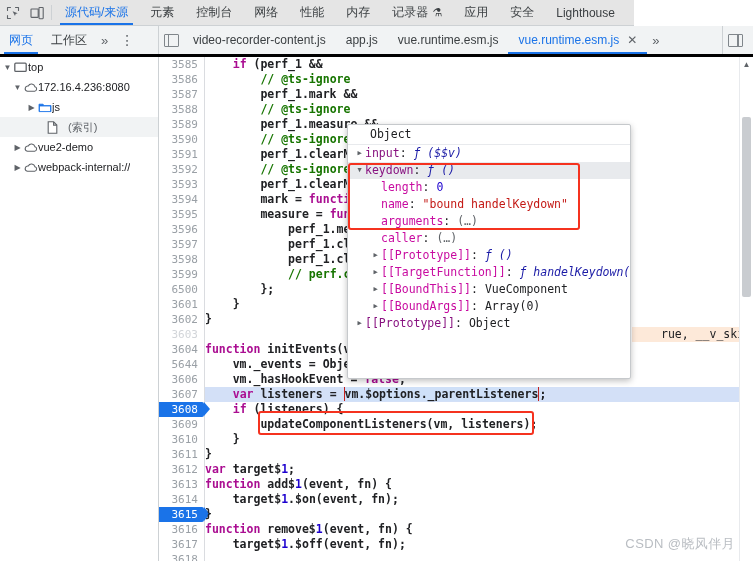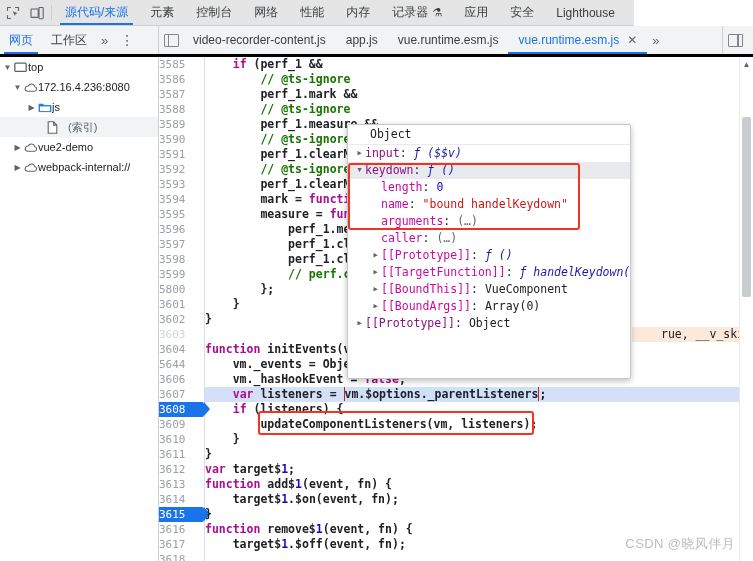--- a/index.html
+++ b/index.html
@@ -87,21 +87,21 @@
   .gutter{
     position:absolute;left:0;top:0;width:45px;bottom:0;background:#fff;
     border-right:1px solid #dadce0;
   }
   .code{
     position:absolute;left:46px;top:0;right:0;bottom:0;overflow:hidden;
     font-family:"DejaVu Sans Mono","Liberation Mono",monospace;font-size:11.5px;font-weight:bold;
   }
   .lrow{height:15px;line-height:15px;white-space:pre;}
   .gnum{
-    height:15px;line-height:15px;text-align:left;padding-right:6px;
+    height:15px;line-height:15px;text-align:right;padding-right:6px;
     font-family:"DejaVu Sans Mono","Liberation Mono",monospace;font-size:11px;color:#9aa0a6;
     position:relative;box-sizing:border-box;
   }
   .gnum.dim{color:#d2d5d9;}
   .gnum.exec{
     color:#fff;background:#1a73e8;border-radius:0 2px 2px 0;
   }
   .gnum.exec::after{
     content:"";position:absolute;right:-6px;top:0;width:0;height:0;
     border-top:7.5px solid transparent;border-bottom:7.5px solid transparent;border-left:6px solid #1a73e8;
@@ -333,21 +333,21 @@
         <div class="gnum">3590</div>
         <div class="gnum">3591</div>
         <div class="gnum">3592</div>
         <div class="gnum">3593</div>
         <div class="gnum">3594</div>
         <div class="gnum">3595</div>
         <div class="gnum">3596</div>
         <div class="gnum">3597</div>
         <div class="gnum">3598</div>
         <div class="gnum">3599</div>
-        <div class="gnum">5800</div>
+        <div class="gnum">6500</div>
         <div class="gnum">3601</div>
         <div class="gnum">3602</div>
         <div class="gnum dim">3603</div>
         <div class="gnum">3604</div>
         <div class="gnum">5644</div>
         <div class="gnum">3606</div>
         <div class="gnum">3607</div>
         <div class="gnum exec">3608</div>
         <div class="gnum">3609</div>
         <div class="gnum">3610</div>

